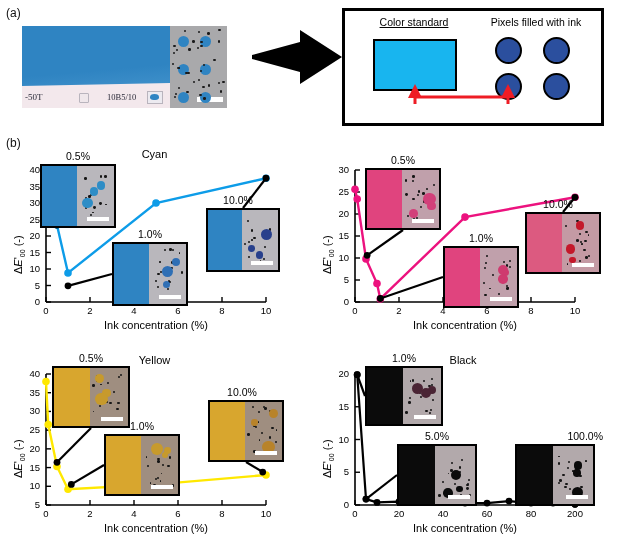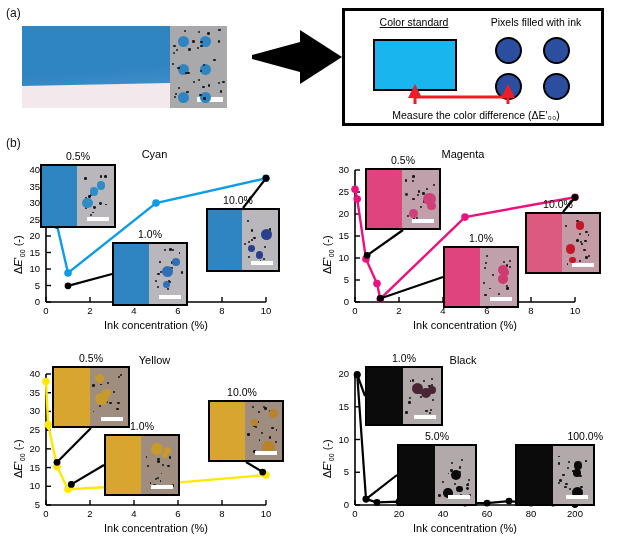--- a/index.html
+++ b/index.html
@@ -74,20 +74,26 @@
 </head>
 <body>
 
 <div id="panel-a">
 
   <div class="panel-label" style="left:6px;top:6px;">(a)</div>
 
   <div id="photo-wrap">
     <div id="photo-left">
       <div id="photo-blue"></div>
+      <div id="photo-strip-txt">
+        <span class="t1">-50T</span>
+        <span class="tiny-sq"></span>
+        <span class="t2">10B5/10</span>
+        <span class="tiny-logo"></span>
+      </div>
     </div>
     <div id="photo-right">
       <div id="scalebar"></div>
     <div class="pdot" style="left: 8px; top: 10px; width: 11px; height: 11px; background: rgb(47, 132, 194);"></div>
         <div class="pdot" style="left: 30px; top: 10px; width: 11px; height: 11px; background: rgb(47, 132, 194);"></div>
         <div class="pdot" style="left: 8px; top: 38px; width: 11px; height: 11px; background: rgb(47, 132, 194);"></div>
         <div class="pdot" style="left: 30px; top: 38px; width: 11px; height: 11px; background: rgb(47, 132, 194);"></div>
         <div class="pdot" style="left: 8px; top: 66px; width: 11px; height: 11px; background: rgb(47, 132, 194);"></div>
         <div class="pdot" style="left: 30px; top: 66px; width: 11px; height: 11px; background: rgb(47, 132, 194);"></div>
         <div class="pdot" style="left: 13.6395px; top: 3.94987px; width: 2.4px; height: 2.4px; background: rgb(27, 27, 27);"></div>
@@ -137,21 +143,20 @@
     <div id="cs-swatch"></div>
     <div class="bluedot" id="bd1"></div>
     <div class="bluedot" id="bd2"></div>
     <div class="bluedot" id="bd3"></div>
     <div class="bluedot" id="bd4"></div>
     <svg id="red-svg">
       <path d="M 70,93 L 70,86 L 163,86 L 163,93" stroke="#ee1c25" stroke-width="3" fill="none"></path>
       <polygon points="70,73 63,87 77,87" fill="#ee1c25"></polygon>
       <polygon points="163,73 156,87 170,87" fill="#ee1c25"></polygon>
     </svg>
-    <div id="meas-label">Measure the color difference (ΔE'₀₀)</div>
   </div>
 </div>
 
 <div class="panel-label" style="left:6px;top:136px;">(b)</div>
 
 <div id="charts-root">
     <div class="chart" style="left: 0px; top: 146px; width: 309px; height: 203px;">
       <div class="chart-title" style="left: 0px; top: 2px; width: 309px;">Cyan</div>
       <div class="tick-lab" style="left: 14px; top: 150px; width: 26px;">0</div>
       <div class="tick-lab" style="left: 14px; top: 133.5px; width: 26px;">5</div>
@@ -275,21 +280,20 @@
           <div class="sdot" style="left: 6.63599%; top: 54.698%; width: 2.0138px; height: 2.0138px; background: rgb(22, 22, 22);"></div>
           <div class="sdot" style="left: 13.7462%; top: 16.4691%; width: 2.0681px; height: 2.0681px; background: rgb(22, 22, 22);"></div>
           <div class="sdot" style="left: 17.6577%; top: 58.8172%; width: 6.85211px; height: 6.85211px; background: rgb(40, 64, 140);"></div>
           <div class="sdot" style="left: 53.5608%; top: 31.394%; width: 10.9727px; height: 10.9727px; background: rgb(40, 64, 140);"></div>
           <div class="sdot" style="left: 39.203%; top: 69.0424%; width: 7.53059px; height: 7.53059px; background: rgb(40, 64, 140);"></div>
           <div class="sb"></div>
         </div>
       </div>
     </div>
     <div class="chart" style="left: 309px; top: 146px; width: 308px; height: 203px;">
-      <div class="chart-title" style="left: 0px; top: 2px; width: 308px;">Magenta</div>
       <div class="tick-lab" style="left: 14px; top: 150px; width: 26px;">0</div>
       <div class="tick-lab" style="left: 14px; top: 128px; width: 26px;">5</div>
       <div class="tick-lab" style="left: 14px; top: 106px; width: 26px;">10</div>
       <div class="tick-lab" style="left: 14px; top: 84px; width: 26px;">15</div>
       <div class="tick-lab" style="left: 14px; top: 62px; width: 26px;">20</div>
       <div class="tick-lab" style="left: 14px; top: 40px; width: 26px;">25</div>
       <div class="tick-lab" style="left: 14px; top: 18px; width: 26px;">30</div>
       <div class="tick-lab-x" style="left: 30px; top: 159px; width: 32px;">0</div>
       <div class="tick-lab-x" style="left: 74px; top: 159px; width: 32px;">2</div>
       <div class="tick-lab-x" style="left: 118px; top: 159px; width: 32px;">4</div>

